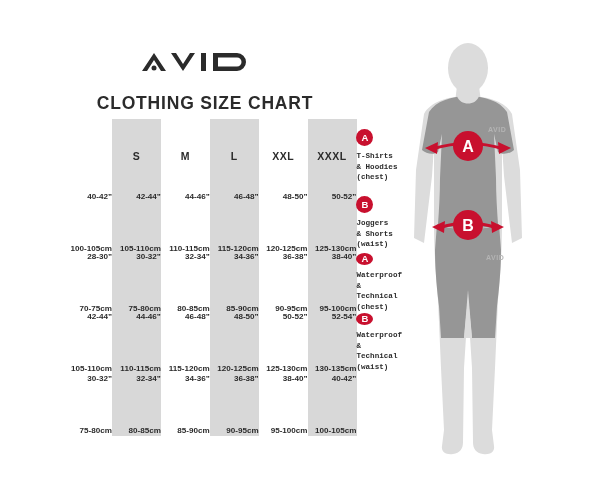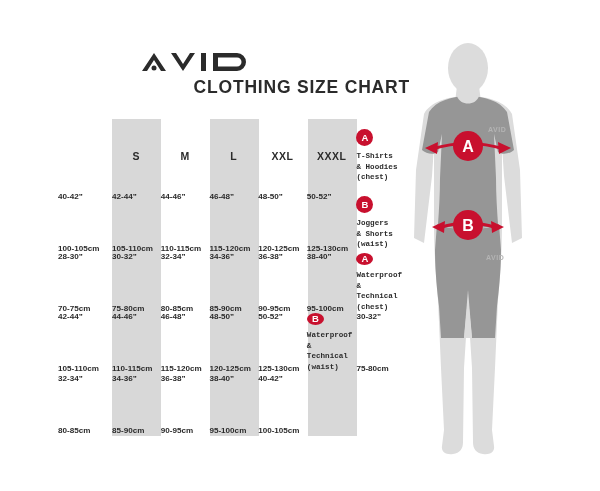--- a/index.html
+++ b/index.html
@@ -30,27 +30,26 @@
     width: 410px;
     text-align: center;
   }
   #logo-wrap {
     display: block;
     margin: 0 auto;
     width: 132px;
     height: 27px;
   }
   #chart-title {
-    margin: 2px 0 0 0;
+    margin: 18px 0 0 0;
     font-size: 17.5px;
     font-weight: bold;
     letter-spacing: 0.8px;
     color: #2b2b2b;
     font-family: "Liberation Sans", sans-serif;
-    text-align: right;
   }
 
   
   #table {
     position: absolute;
     left: 58px;
     top: 119px;
     width: 348px;
     height: 317px;
   }
@@ -113,21 +112,21 @@
     font-weight: bold;
     color: #2b2b2b;
     line-height: 1.42;
     white-space: pre-line;
     font-family: Liberation Mono, monospace;
   }
 
   .dcell {
     display: flex;
     flex-direction: column;
-    align-items: flex-start;
+    align-items: flex-end;
     justify-content: center;
     font-size: 8.1px;
     font-weight: bold;
     color: #2b2b2b;
     line-height: 1.45;
     text-align: center;
     gap: 40px;
   }
 
   
@@ -258,20 +257,24 @@
         <span>46-48”</span>
         <span>115-120cm</span>
       </div>
       <div class="dcell">
         <span>48-50”</span>
         <span>120-125cm</span>
       </div>
       <div class="dcell">
         <span>50-52”</span>
         <span>125-130cm</span>
+      </div>
+      <div class="dcell">
+        <span>52-54”</span>
+        <span>130-135cm</span>
       </div>
 
       <div class="rowlabel">
         <div class="marker">B</div>
         <div class="rowlabel-text">Waterproof
 &amp; Technical
 (waist)</div>
       </div>
       <div class="dcell">
         <span>30-32”</span>

